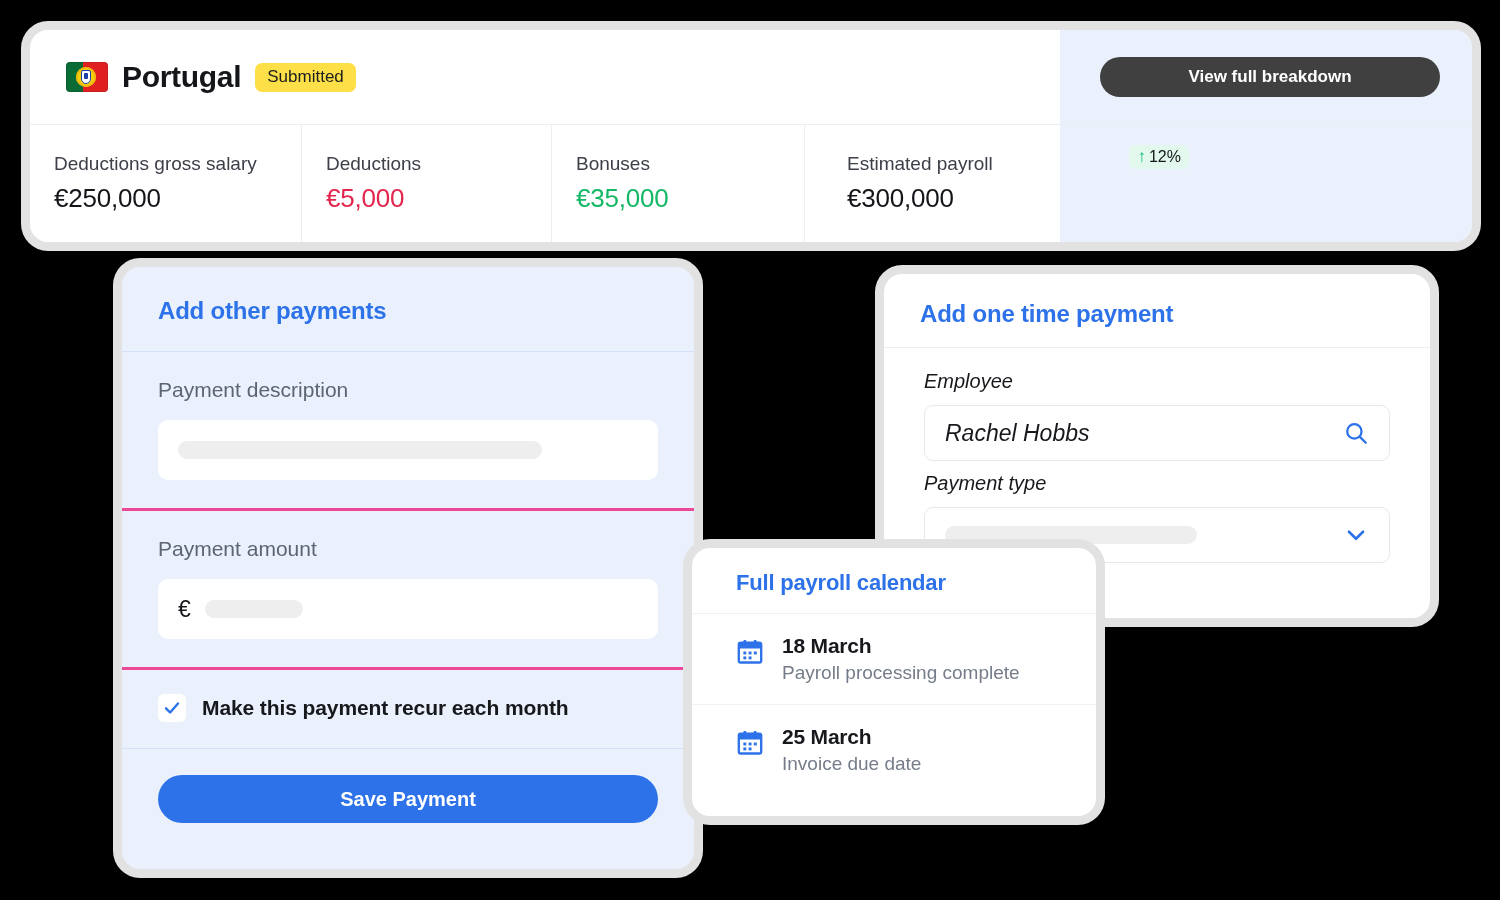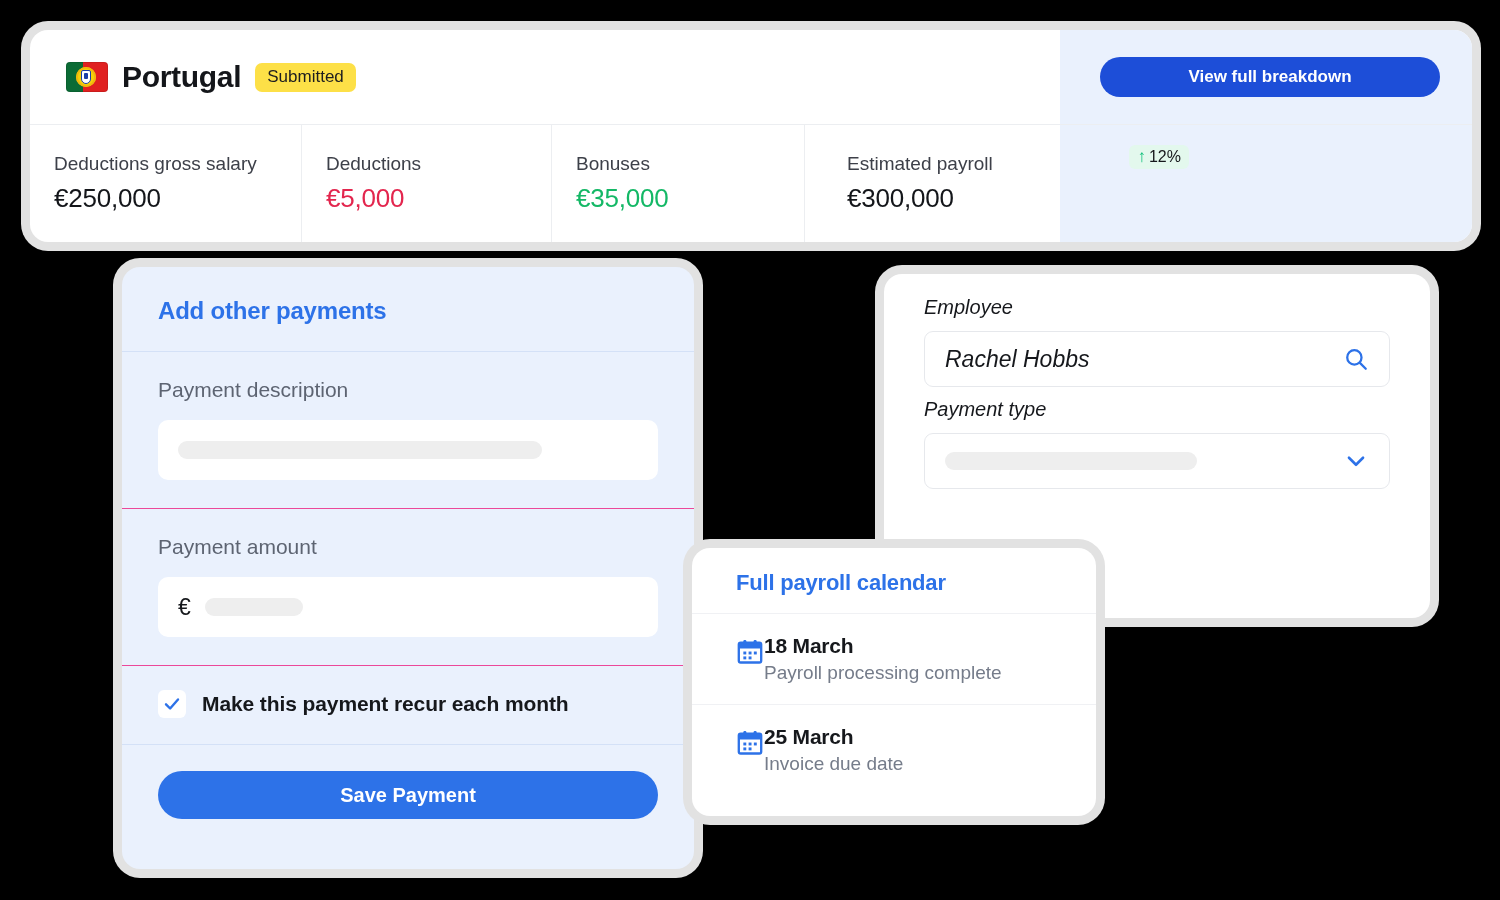--- a/index.html
+++ b/index.html
@@ -70,21 +70,21 @@
   }
   .status-badge {
     background: #fde047; color: #1d1d1f;
     font-size: 17px; font-weight: 400;
     padding: 5px 12px 7px; border-radius: 7px;
     line-height: 1;
   }
   #view-breakdown-btn {
     position: absolute; right: 32px; top: 27px;
     width: 340px; height: 40px;
-    background: #1d4ed8; color: #ffffff;
+    background: #404040; color: #ffffff;
     border: none; border-radius: 22px;
     font-family: "Liberation Sans", sans-serif;
     font-size: 17px; font-weight: 700; cursor: pointer;
   }
 
   .stats-row {
     position: absolute; left: 0; top: 95px;
     width: 100%; height: 117px;
     display: flex;
   }
@@ -131,21 +131,21 @@
   .op-header {
     height: 85px; padding: 30px 0 0 36px;
     border-bottom: 1px solid #d4e1f7;
   }
   .op-title {
     font-size: 24px; font-weight: 700; color: #2d72e8;
     letter-spacing: -0.2px;
   }
   .op-section {
     padding: 26px 36px 28px;
-    border-bottom: 1px solid #ec4899;
+    border-bottom: 3px solid #ec4899;
   }
   .op-label {
     font-size: 21px; color: #5d6472; font-weight: 400;
     margin-bottom: 18px;
   }
   .op-input {
     background: #ffffff; border-radius: 10px;
     height: 60px; display: flex; align-items: center;
     padding: 0 20px; gap: 14px;
   }
@@ -214,21 +214,21 @@
   }
   .cal-header {
     height: 66px; padding: 22px 0 0 44px;
     border-bottom: 1px solid #f0f1f4;
   }
   .cal-title {
     font-size: 22px; font-weight: 700; color: #2d72e8;
     letter-spacing: -0.2px;
   }
   .cal-item {
-    display: flex; padding: 20px 20px 20px 44px;
+    display: flex; gap: 18px; padding: 20px 20px 20px 44px;
     border-bottom: 1px solid #f0f1f4;
     align-items: flex-start;
   }
   .cal-item:last-child { border-bottom: none; }
   .cal-icon { margin-top: 4px; flex: none; }
   .cal-date {
     font-size: 21px; font-weight: 700; color: #16181c;
     margin-bottom: 4px; letter-spacing: -0.2px;
   }
   .cal-desc { font-size: 19px; color: #757c8a; font-weight: 400; }
@@ -305,20 +305,23 @@
       </span>
       <span class="op-check-label">Make this payment recur each month</span>
     </div>
 
     <div class="op-footer">
       <button id="save-payment-btn">Save Payment</button>
     </div>
   </div>
 
   <div class="card" id="one-time-card">
+    <div class="ot-header">
+      <div class="ot-title">Add one time payment</div>
+    </div>
     <div class="ot-body">
       <div class="ot-label">Employee</div>
       <div class="ot-input">
         <span class="val">Rachel Hobbs</span>
         <svg width="26" height="26" viewBox="0 0 24 24" fill="none" stroke="#2d72e8" stroke-width="2.1" stroke-linecap="round">
             <circle cx="10.5" cy="10.5" r="6.6"></circle>
             <path d="M15.6 15.6 L21 21"></path>
           </svg>
       </div>
 

